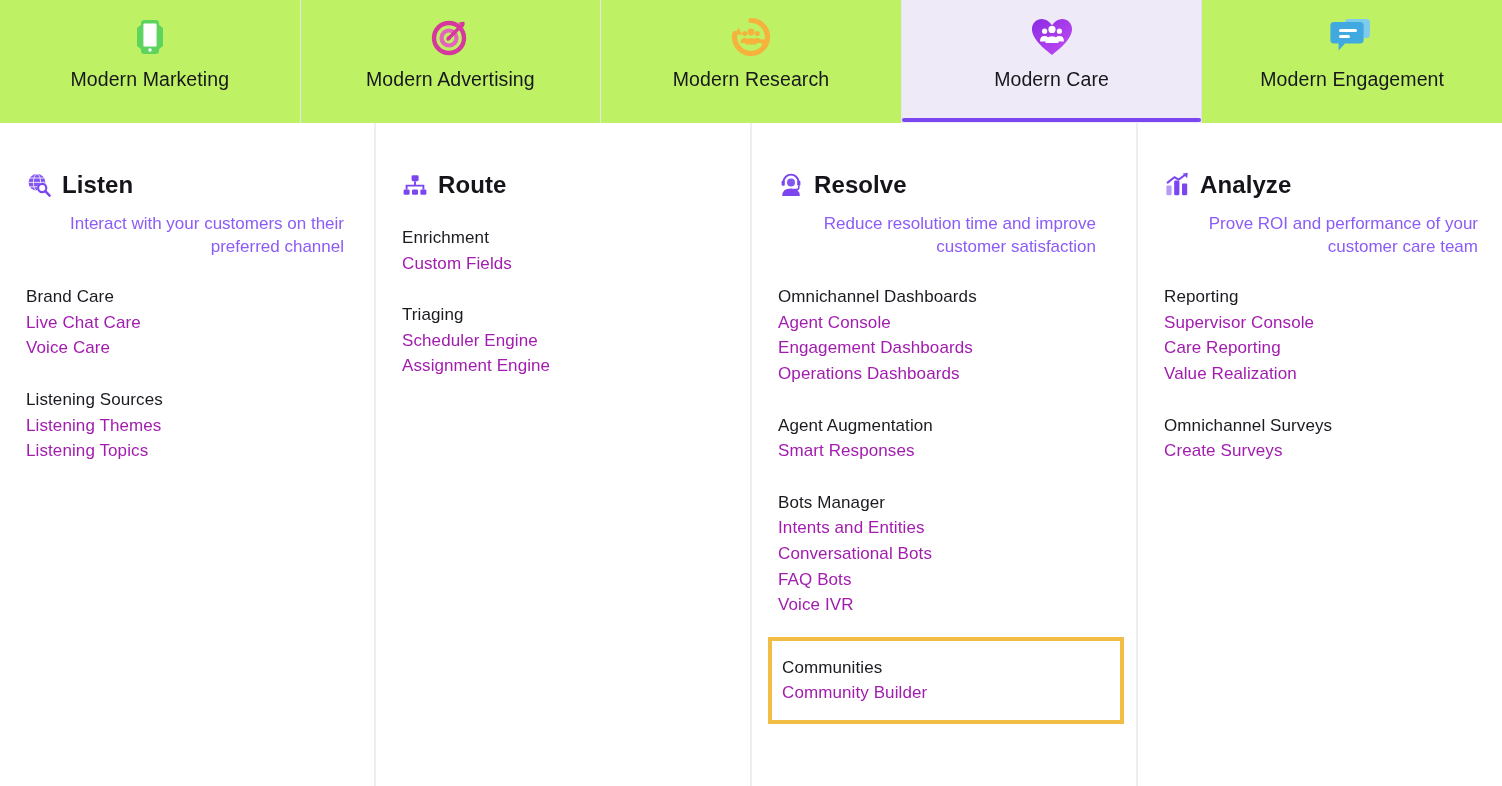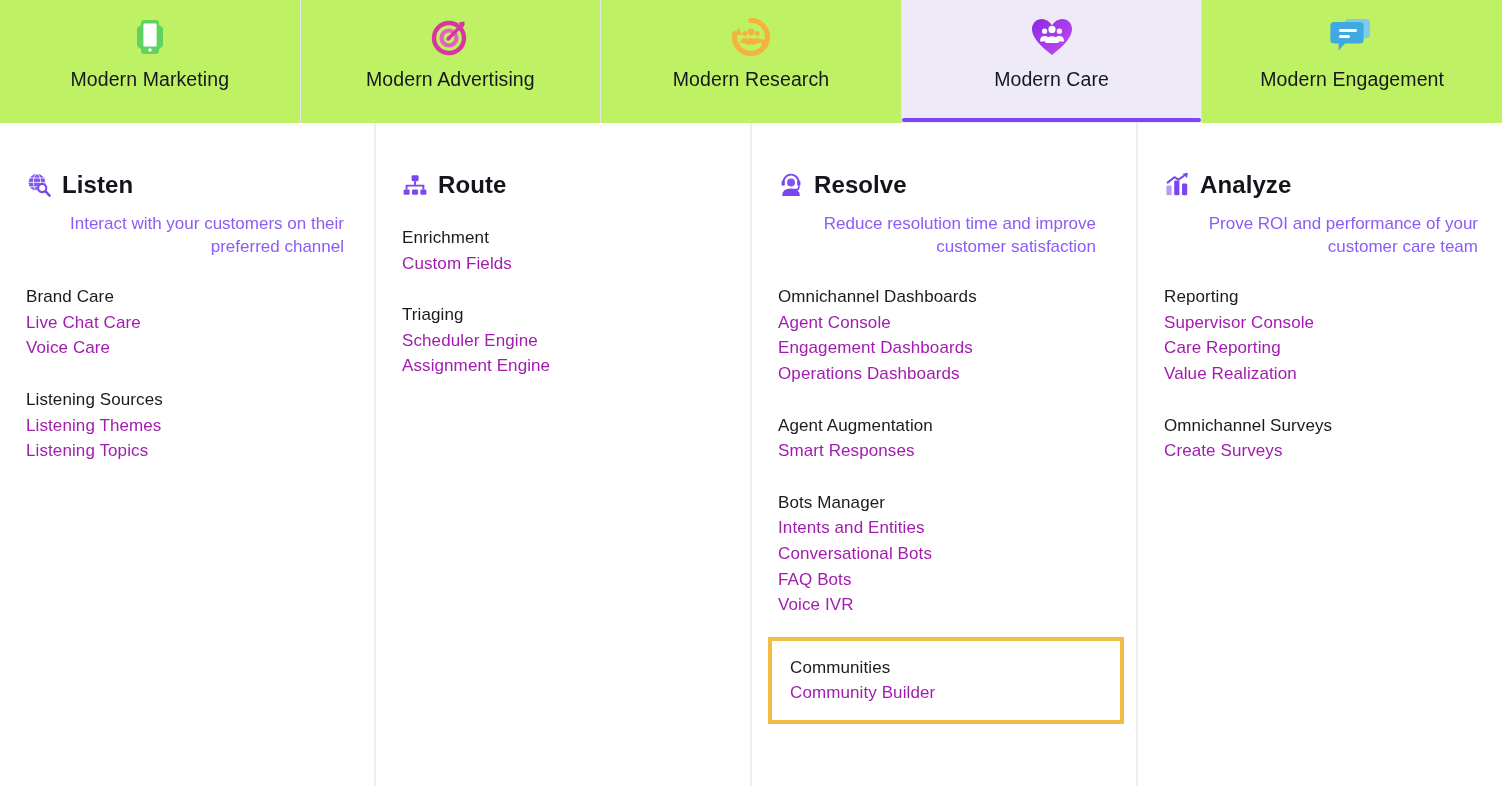--- a/index.html
+++ b/index.html
@@ -134,21 +134,21 @@
     line-height: 25.6px;
     letter-spacing: .1px;
     text-decoration: none;
     cursor: pointer;
   }
 
   .group.highlight {
     border: 4px solid #f2bd44;
     margin-left: -10px;
     margin-right: -10px;
-    padding: 14px 0 14px 18px;
+    padding: 14px 0 14px 10px;
     margin-top: 19px;
   }
 </style>
 </head>
 <body>
 
 <div id="tabbar">
     <div class="tab">
       <span class="tab-icon">
         <svg width="44" height="44" viewBox="0 0 44 44">

